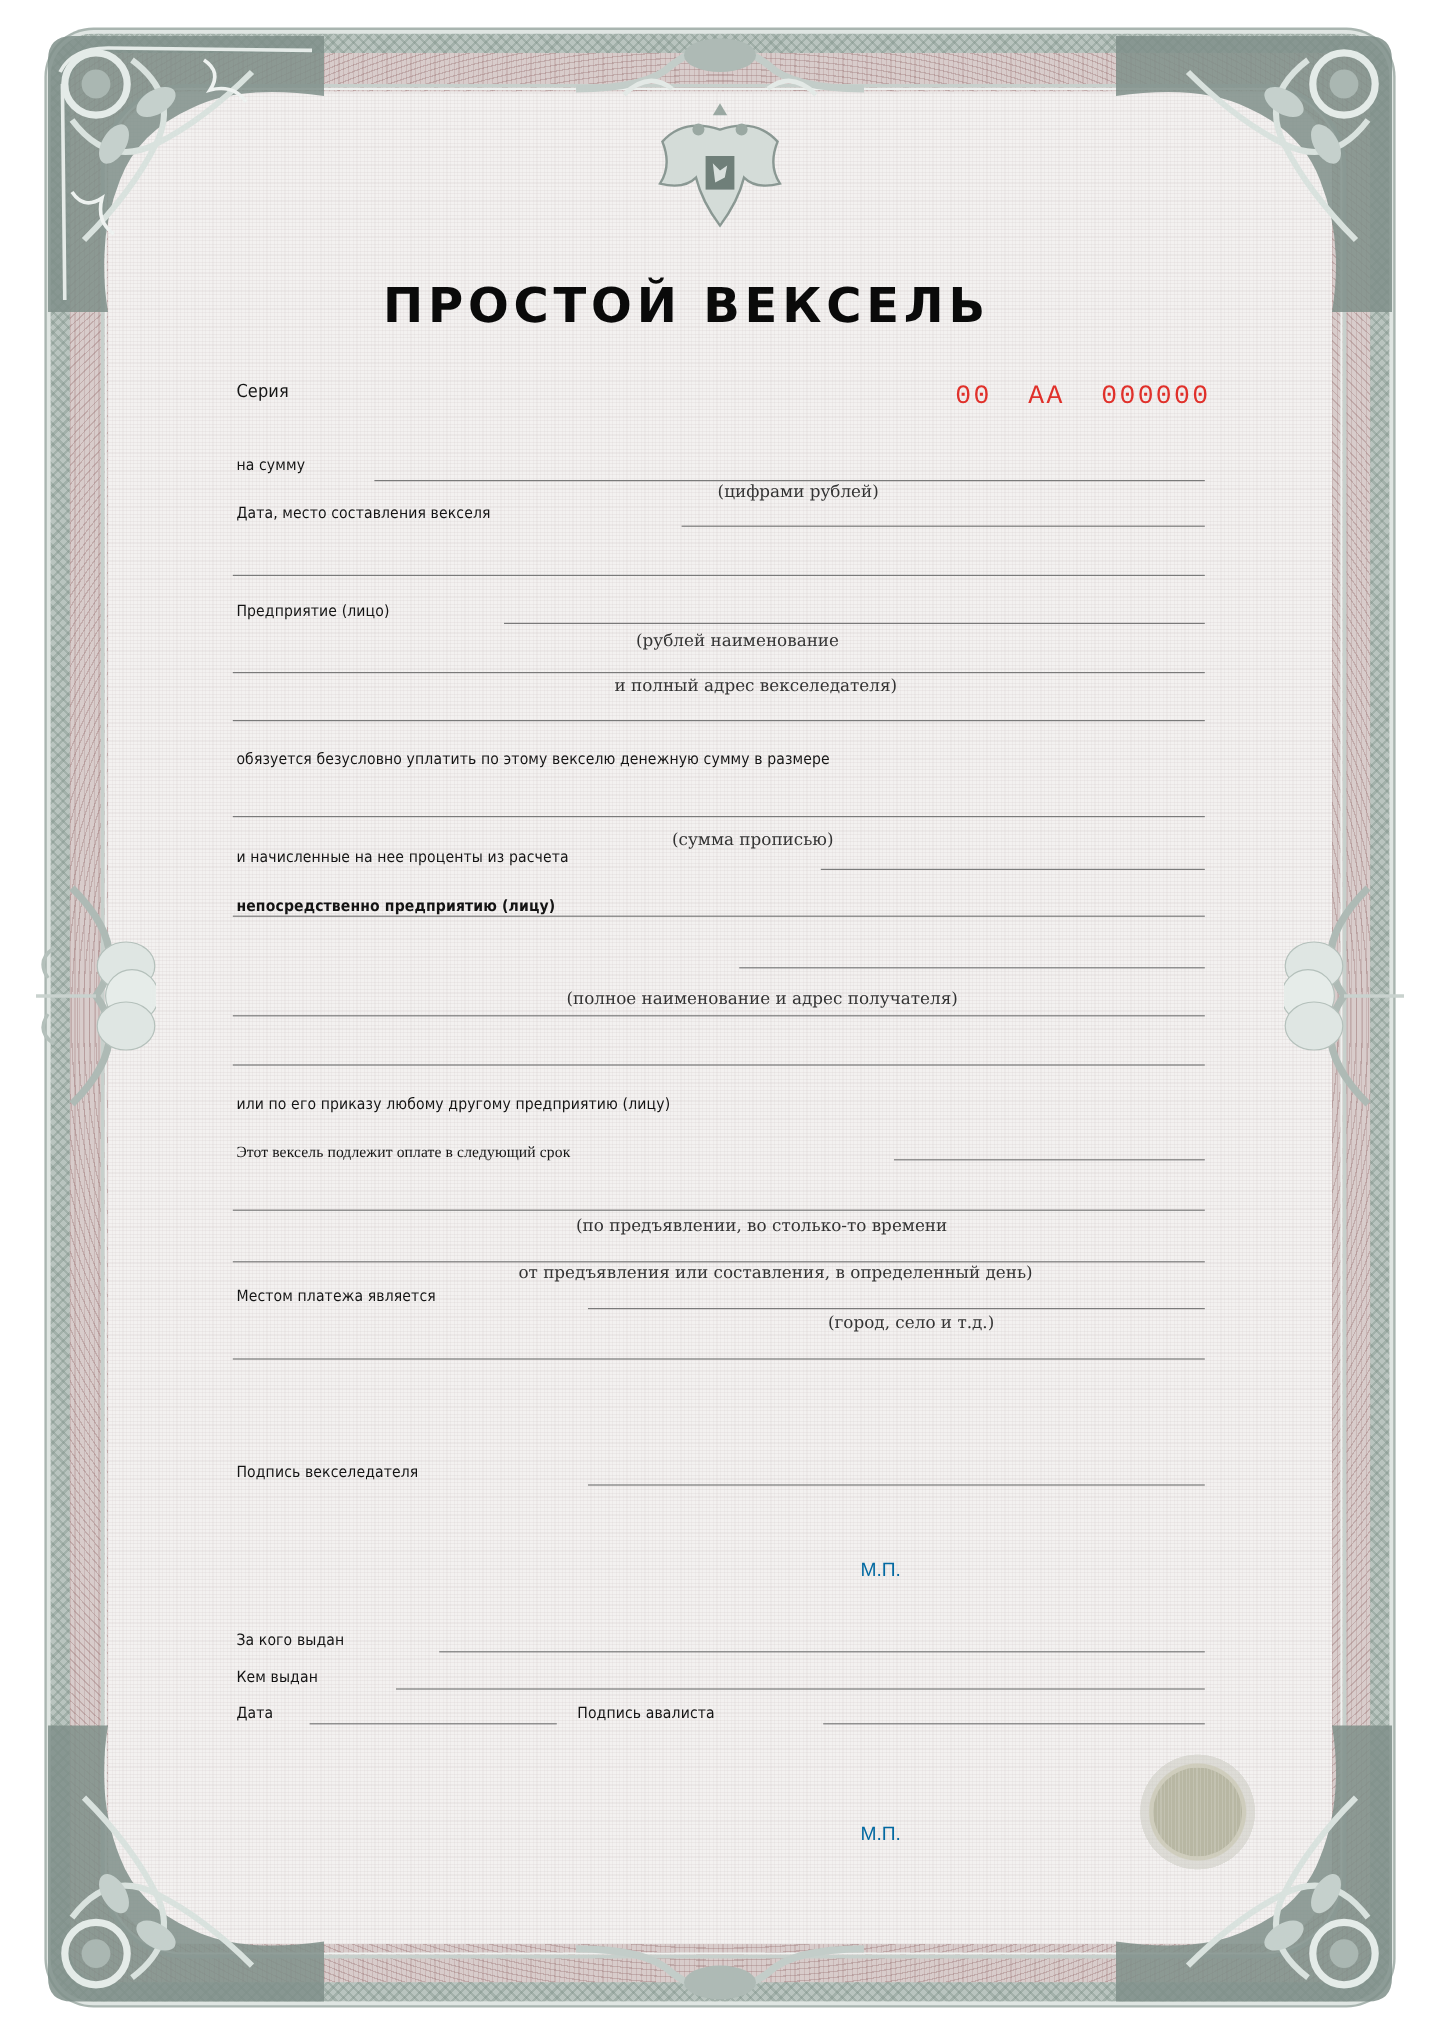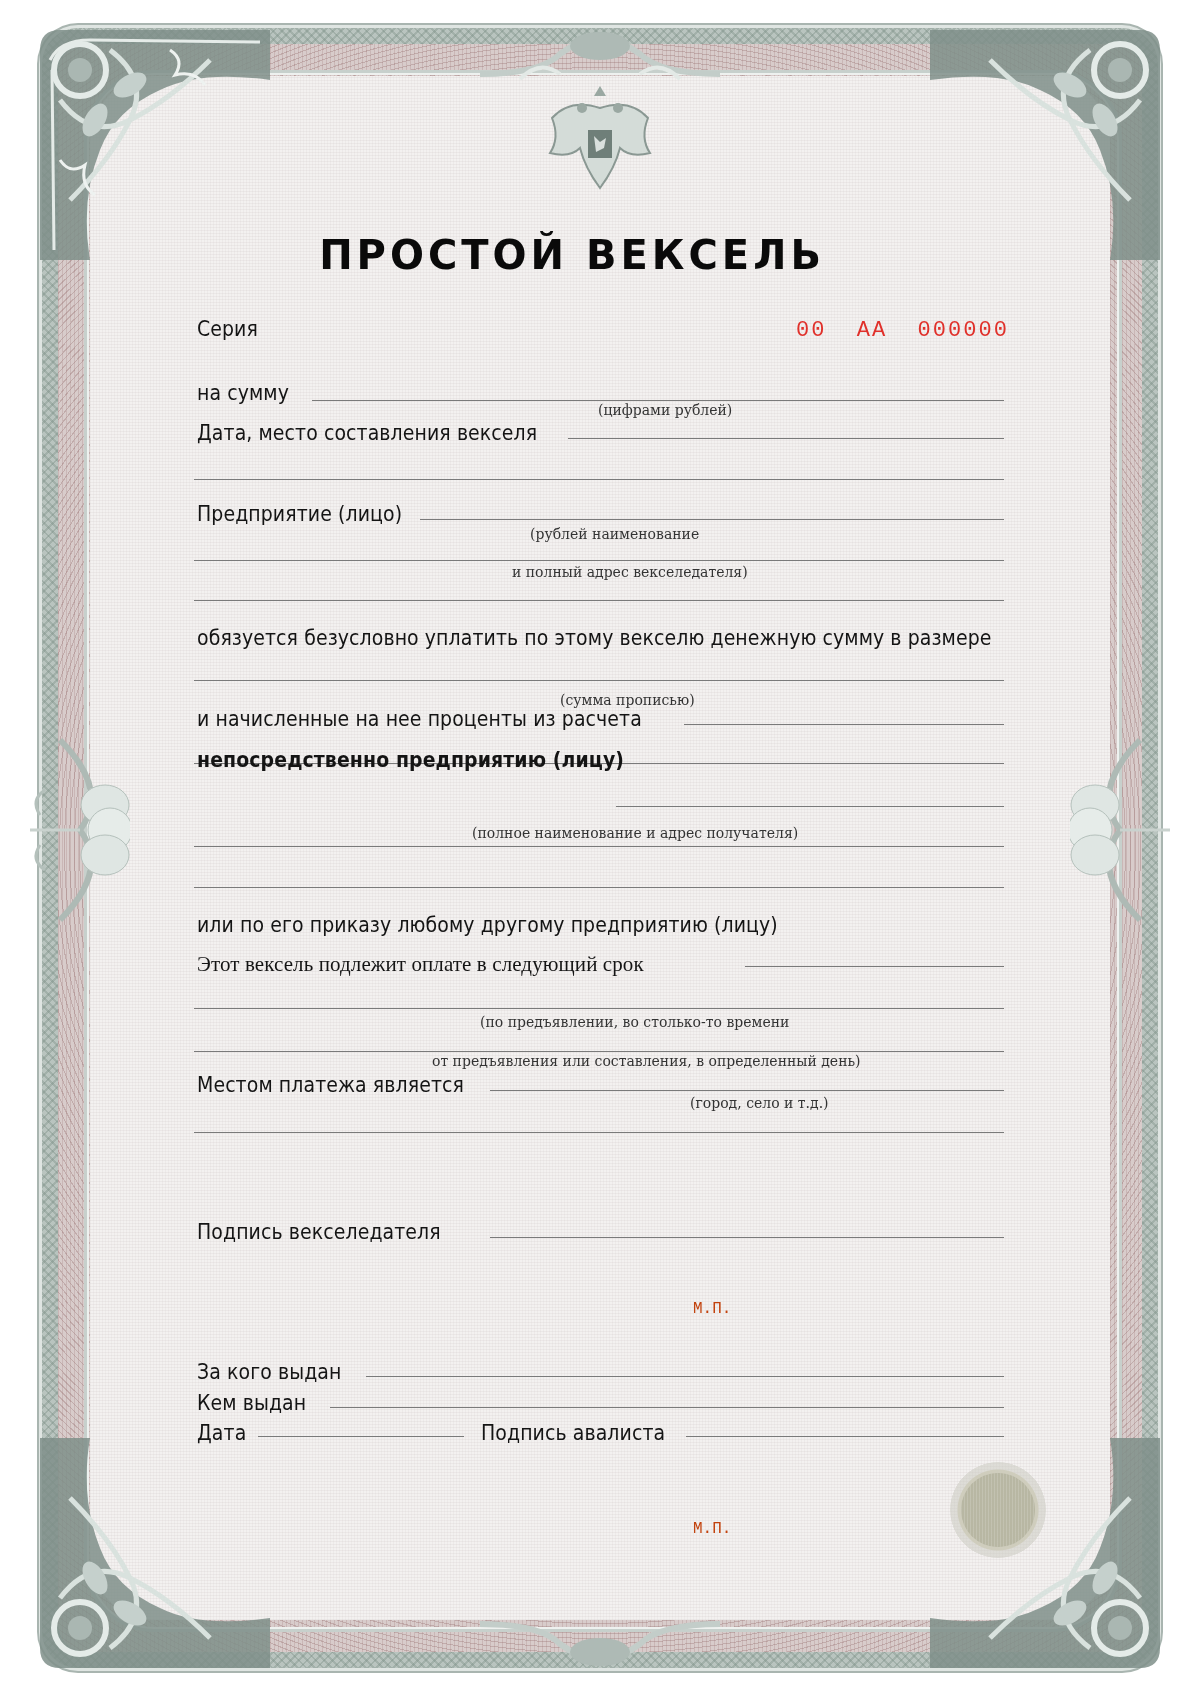--- a/index.html
+++ b/index.html
@@ -55,26 +55,26 @@
   .seal { position:absolute; left:950px; top:1462px; width:96px; height:96px; border-radius:50%;
     background: radial-gradient(circle, #b9b8a6 0 36px, #cfcdbd 37px 40px, rgba(200,200,190,.5) 41px 48px, transparent 48px);
   }
   .seal-inner { position:absolute; left:11px; top:11px; width:74px; height:74px; border-radius:50%;
     background: repeating-linear-gradient(90deg, rgba(255,255,255,.15) 0 1px, transparent 1px 3px), #b8b7a3; }
 
   
   .title { position:absolute; left:0; width:1144px; top:232px; text-align:center;
     font-family:"DejaVu Sans", sans-serif; font-weight:bold; font-size:40px; letter-spacing:4px; color:#0a0a0a; }
 
-  .lbl { position:absolute; font-size:21px; color:#141414; white-space:nowrap; letter-spacing:.1px; }
+  .lbl { position:absolute; font-size:13px; color:#141414; white-space:nowrap; letter-spacing:.1px; }
   .hint { position:absolute; font-family:"DejaVu Serif", serif; font-size:14px; color:#333; white-space:nowrap; }
   .line { position:absolute; height:0; border-top:1.4px solid #7a7a7a; }
   .serial { position:absolute; left:796px; top:318px; font-family:"Liberation Mono", monospace;
     font-size:22px; color:#e0302a; letter-spacing:2px; white-space:pre; }
-  .stamp { position:absolute; font-family:Liberation Mono, monospace; font-size:16px; color:#c2410c; }
+  .stamp { position:absolute; font-family:Liberation Sans, sans-serif; font-size:16px; color:#0369a1;margin-left:24px; }
 </style>
 </head>
 <body>
 
 <div class="frame-outer"></div>
 <div class="frame-guilloche"></div>
 <div class="frame-inner-edge"></div>
 <div class="paper"></div>
 
 <div class="corner tl">
@@ -164,21 +164,21 @@
     <path d="M60 30 Q30 20 12 40 Q20 60 10 75 Q30 80 40 70 Q45 90 60 110 Q75 90 80 70 Q90 80 110 75 Q100 60 108 40 Q90 20 60 30 Z" fill="#d4dcd8" stroke="#8a9893" stroke-width="2"></path>
     <rect x="48" y="52" width="24" height="28" fill="#6f7f79"></rect>
     <path d="M54 58 l6 6 l6 -4 l-2 10 l-8 4 z" fill="#d9e0dd"></path>
     <circle cx="42" cy="30" r="5" fill="#9aa8a2"></circle>
     <circle cx="78" cy="30" r="5" fill="#9aa8a2"></circle>
   </svg>
 </div>
 
 <div class="title">ПРОСТОЙ ВЕКСЕЛЬ</div>
 
-<div class="lbl" style="left:197px; top:317px; font-size:21px;">Серия</div>
+<div class="lbl" style="left:197px; top:317px; font-size:15px;">Серия</div>
 <div class="serial">00  АА  000000</div>
 
 <div class="lbl" style="left:197px; top:381px;">на сумму</div>
 <div class="line" style="left:312px; top:400px; width:692px;"></div>
 <div class="hint" style="left:598px; top:402px;">(цифрами рублей)</div>
 
 <div class="lbl" style="left:197px; top:421px;">Дата, место составления векселя</div>
 <div class="line" style="left:568px; top:438px; width:436px;"></div>
 <div class="line" style="left:194px; top:479px; width:810px;"></div>
 

